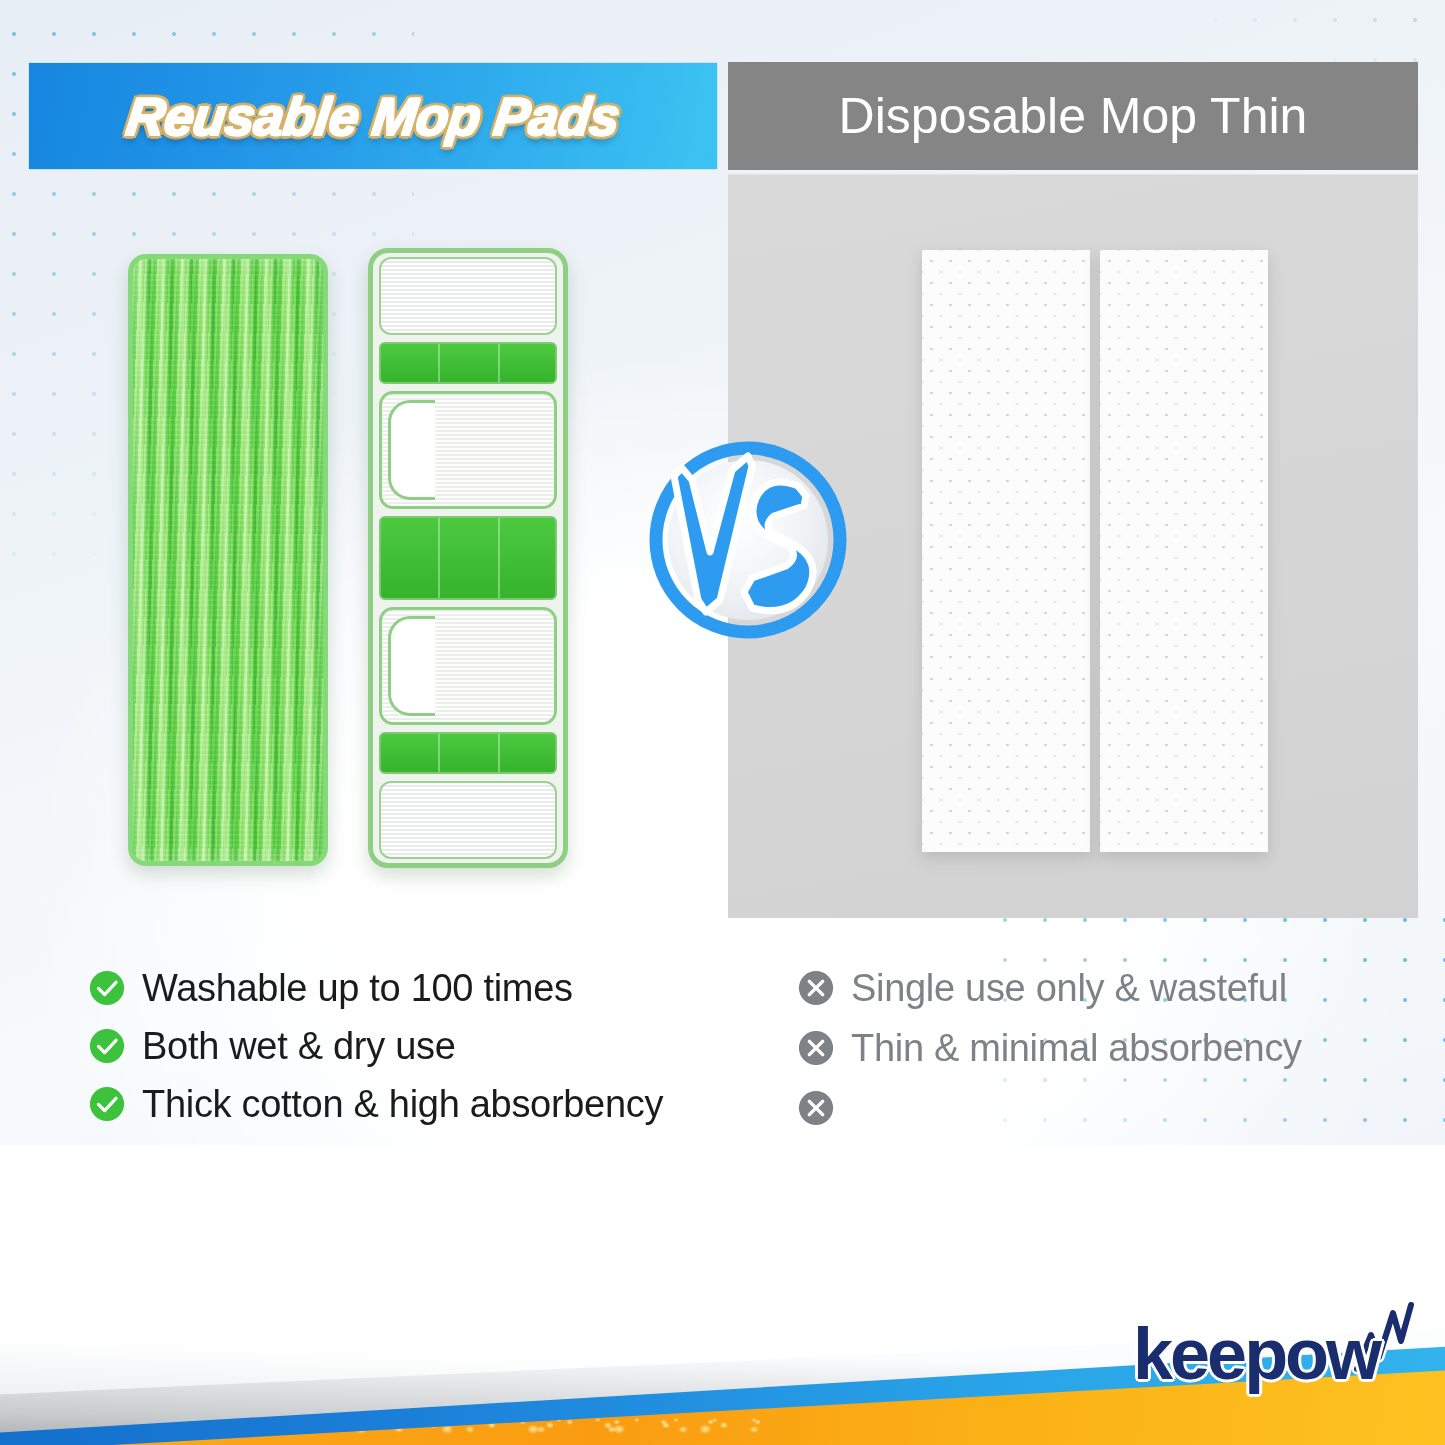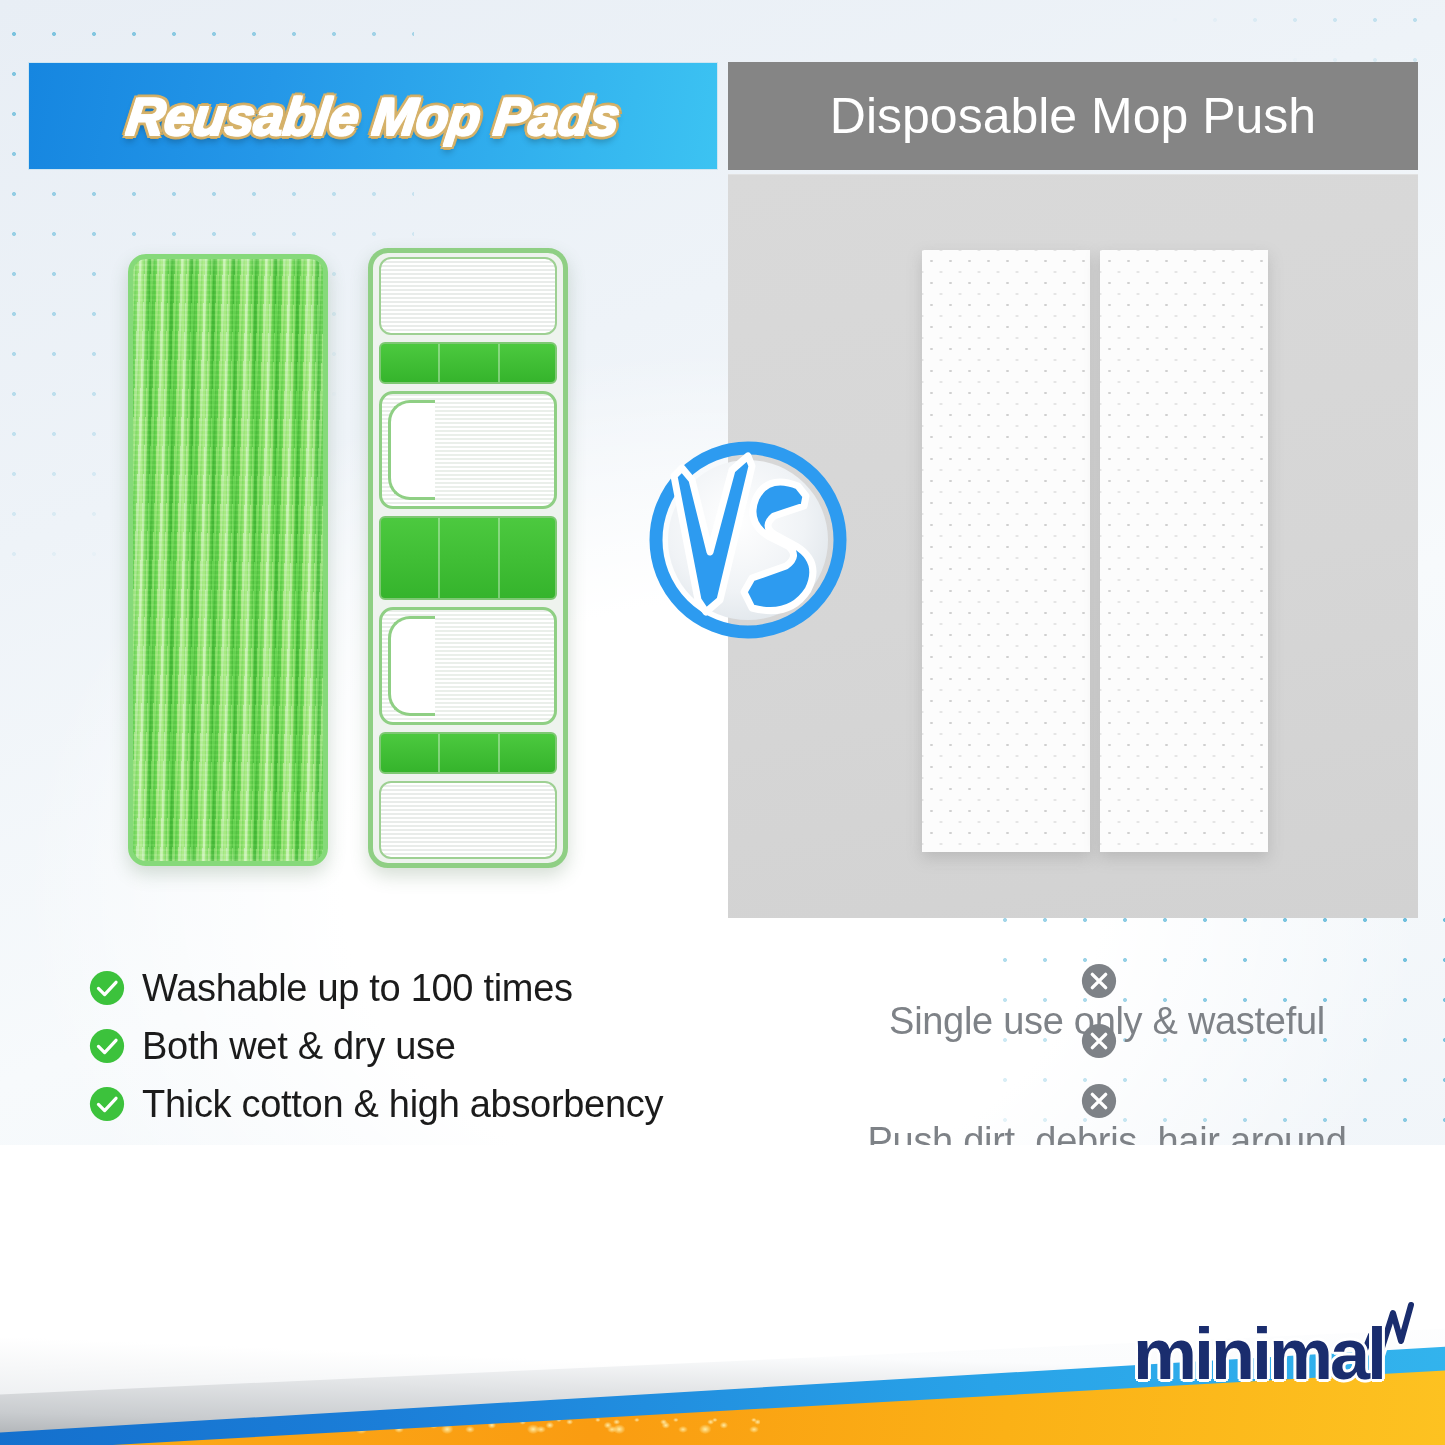--- a/index.html
+++ b/index.html
@@ -179,21 +179,21 @@
   #bullets-left{ left:88px; top:962px; width:660px; }
   #bullets-right{ left:797px; top:962px; width:620px; }
 
   .bullet-row{ display:flex; align-items:center; height:52px; margin-bottom:6px; }
   .bullet-icon{ flex:0 0 auto; width:38px; height:38px; margin-right:16px; }
   .bullet-label{
     font-size:38px; letter-spacing:-0.3px; white-space:nowrap;
   }
   #bullets-left .bullet-label{ color:#1b1b1b; }
   #bullets-right .bullet-label{ color:#7e8287; }
-  #bullets-right .bullet-row{ height:52px; margin-bottom:8px;flex-direction:column; }
+  #bullets-right .bullet-row{ height:52px; margin-bottom:8px; }
 
   
   #bottom-decor{
     position:absolute; left:0; bottom:0; width:1445px; height:300px;
     overflow:hidden;
   }
   #bottom-orange{
     position:absolute; left:0; bottom:0; width:1445px; height:260px;
     background:linear-gradient(95deg,#fcb112 0%, #fba516 18%, #fa9c11 42%, #fbb116 70%, #fdc221 100%);
   }
@@ -250,21 +250,21 @@
 
   <div class="dots" id="dots-topleft"></div>
   <div class="dots" id="dots-topright"></div>
   <div class="dots" id="dots-bottomright"></div>
 
   <div id="banner-left">
     <span id="banner-left-title">Reusable Mop Pads</span>
   </div>
 
   <div id="banner-right">
-    <span id="banner-right-title">Disposable Mop Push</span>
+    <span id="banner-right-title">Disposable Mop Thin</span>
   </div>
 
   <div id="panel-disposable"></div>
 
   <div id="pads-reusable">
     <div class="pad" id="pad-face"></div>
 
     <div class="pad" id="pad-back">
       <div class="velcro" style="height:78px;"></div>
       <div class="strap" style="height:42px;"></div>
@@ -345,20 +345,29 @@
     <div class="bullet-row">
       <span class="bullet-icon">
         <svg viewBox="0 0 40 40" width="38" height="38">
           <circle cx="20" cy="20" r="18" fill="#7e8287"></circle>
           <path d="M13 13 L27 27 M27 13 L13 27" fill="none" stroke="#fff" stroke-width="3.6" stroke-linecap="round"></path>
         </svg>
       </span>
       <span class="bullet-label">Single use only &amp; wasteful</span>
     </div>
 
+    <div class="bullet-row">
+      <span class="bullet-icon">
+        <svg viewBox="0 0 40 40" width="38" height="38">
+          <circle cx="20" cy="20" r="18" fill="#7e8287"></circle>
+          <path d="M13 13 L27 27 M27 13 L13 27" fill="none" stroke="#fff" stroke-width="3.6" stroke-linecap="round"></path>
+        </svg>
+      </span>
+      <span class="bullet-label">Thin &amp; minimal absorbency</span>
+    </div>
 
     <div class="bullet-row">
       <span class="bullet-icon">
         <svg viewBox="0 0 40 40" width="38" height="38">
           <circle cx="20" cy="20" r="18" fill="#7e8287"></circle>
           <path d="M13 13 L27 27 M27 13 L13 27" fill="none" stroke="#fff" stroke-width="3.6" stroke-linecap="round"></path>
         </svg>
       </span>
     </div>
 
@@ -379,16 +388,16 @@
     <div id="bottom-blue-swoosh"></div>
     <div id="bottom-white-swoosh"></div>
     <div id="bottom-white-swoosh-2"></div>
   </div>
 
   <div id="logo-keepow">
     <svg viewBox="0 0 290 110" width="290" height="110" style="position:absolute;left:0;top:0;">
       <path d="M232 74 L246 40 L254 62 L268 18 L276 46 L286 10" fill="none" stroke="#ffffff" stroke-width="11" stroke-linejoin="round" stroke-linecap="round"></path>
       <path d="M232 74 L246 40 L254 62 L268 18 L276 46 L286 10" fill="none" stroke="#1a2d6e" stroke-width="6" stroke-linejoin="round" stroke-linecap="round"></path>
     </svg>
-    <span id="logo-text">minimal</span>
+    <span id="logo-text">keepow</span>
   </div>
 
 </div>
 
 </body></html>

